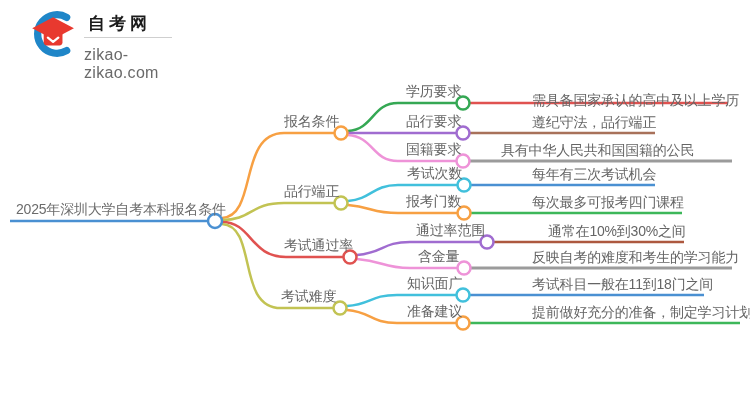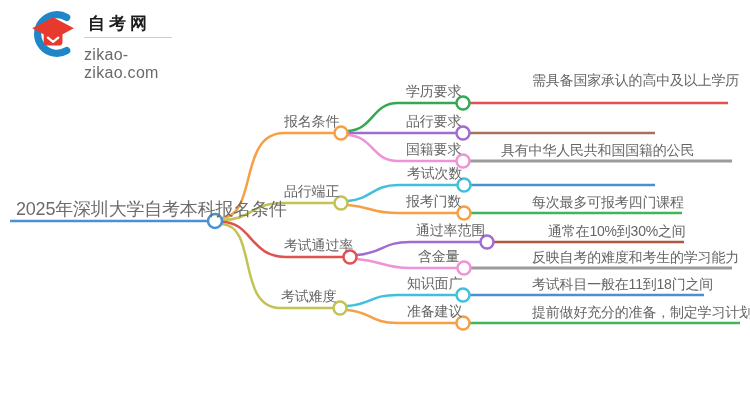--- a/index.html
+++ b/index.html
@@ -2,21 +2,21 @@
 <html><head>
 <meta charset="utf-8">
 <style>
   html,body{margin:0;padding:0;background:#ffffff;}
   body{width:750px;height:410px;position:relative;overflow:hidden;
        font-family:"Liberation Sans","DejaVu Sans",sans-serif;}
   .stage{position:absolute;left:0;top:0;width:750px;height:410px;}
   svg.lines{position:absolute;left:0;top:0;}
   .node{position:absolute;font-size:14px;line-height:17px;color:#656565;
         letter-spacing:-0.2px;white-space:nowrap;}
-  .root-label{font-size:18px;color:#6b6b6b;}
+  .root-label{font-size:14px;color:#6b6b6b;}
   
   .logo{position:absolute;left:24px;top:8px;width:150px;height:52px;cursor:pointer;}
   .logo-icon{position:absolute;left:0;top:2px;}
   .logo-name{position:absolute;left:64px;top:4px;font-size:17px;font-weight:bold;
              color:#1b1b1b;letter-spacing:4px;}
   .logo-divider{position:absolute;left:60px;top:29px;width:88px;height:1px;background:#cfcfcf;}
   .logo-url{position:absolute;left:60px;top:38px;font-size:16px;color:#6a6a6a;letter-spacing:0.3px;}
 </style>
 </head>
 <body>
@@ -92,21 +92,23 @@
   <div class="node" style="left:406px;top:83px;">学历要求</div>
   <div class="node" style="left:406px;top:113px;">品行要求</div>
   <div class="node" style="left:406px;top:141px;">国籍要求</div>
   <div class="node" style="left:407px;top:165px;">考试次数</div>
   <div class="node" style="left:406px;top:193px;">报考门数</div>
   <div class="node" style="left:416px;top:222px;">通过率范围</div>
   <div class="node" style="left:418px;top:248px;text-align:center;">含金量</div>
   <div class="node" style="left:407px;top:275px;">知识面广</div>
   <div class="node" style="left:407px;top:303px;">准备建议</div>
 
-  <div class="node" style="left:532px;top:72px;">需具备国家承认的高中及以上学历</div>
+  <div class="node" style="left:532px;top:92px;">需具备国家承认的高中及以上学历</div>
+  <div class="node" style="left:532px;top:114px;">遵纪守法，品行端正</div>
   <div class="node" style="left:501px;top:142px;">具有中华人民共和国国籍的公民</div>
+  <div class="node" style="left:532px;top:166px;">每年有三次考试机会</div>
   <div class="node" style="left:532px;top:194px;">每次最多可报考四门课程</div>
   <div class="node" style="left:548px;top:223px;">通常在10%到30%之间</div>
   <div class="node" style="left:532px;top:249px;">反映自考的难度和考生的学习能力</div>
   <div class="node" style="left:532px;top:276px;">考试科目一般在11到18门之间</div>
   <div class="node" style="left:532px;top:304px;">提前做好充分的准备，制定学习计划</div>
 
 </div>
 
 </body></html>

